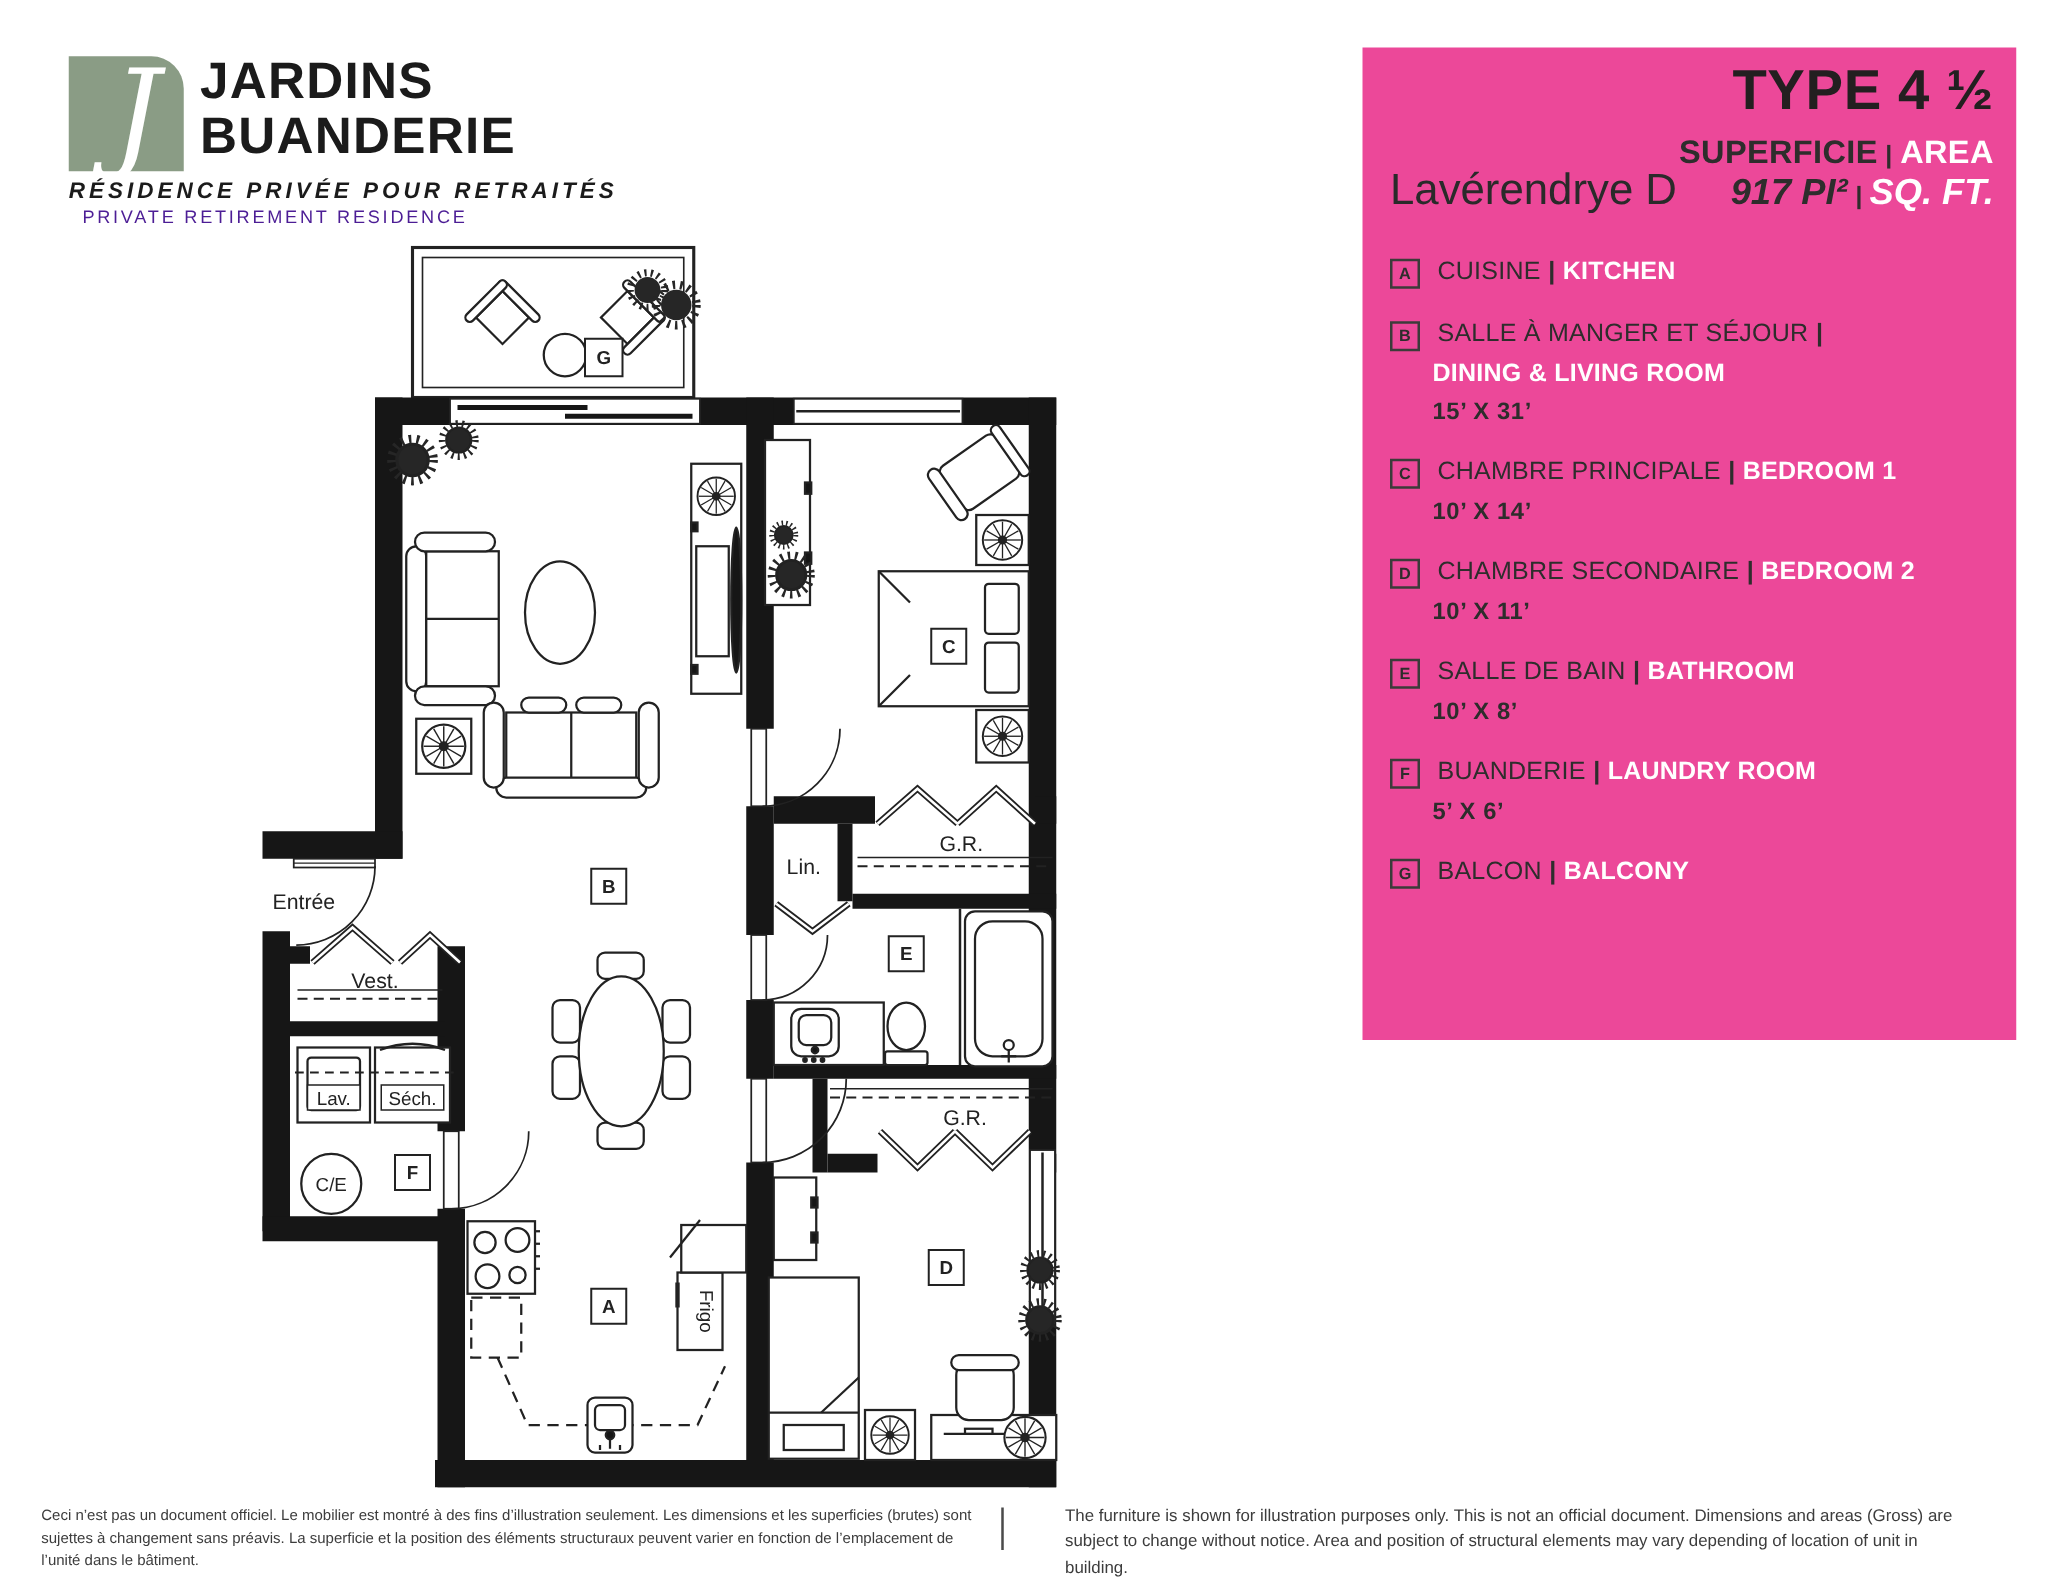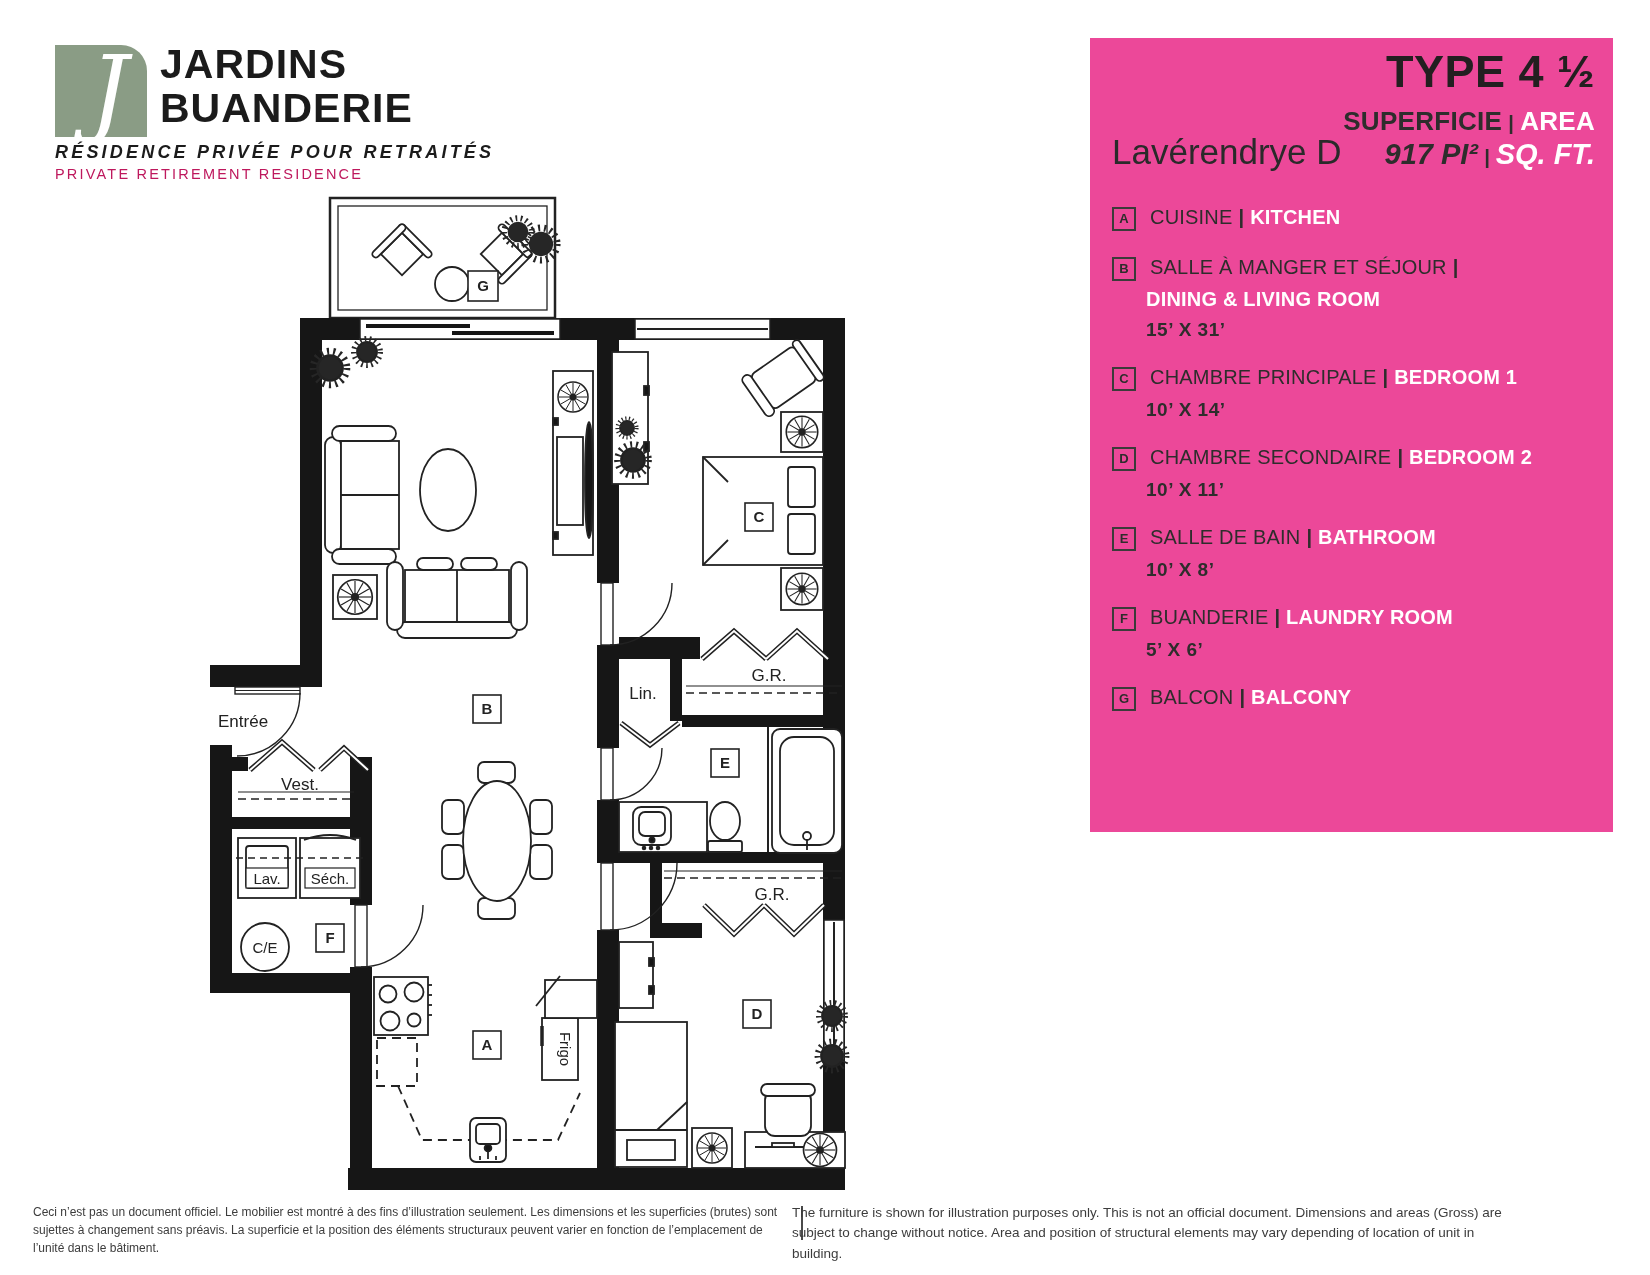--- a/index.html
+++ b/index.html
@@ -5,21 +5,21 @@
   html,body{margin:0;padding:0;background:#ffffff;}
   body{width:1650px;height:1275px;position:relative;font-family:"Liberation Sans",sans-serif;overflow:hidden;}
 
   
   .logo-block{position:absolute;left:55px;top:42px;width:360px;}
   .logo-square{position:absolute;left:0;top:3px;width:92px;height:92px;background:#8a9c85;border-radius:0 26px 0 0;}
   .logo-square .mono{position:absolute;left:8px;top:-14px;width:92px;height:120px;color:#ffffff;
     font-family:"DejaVu Serif",serif;font-style:italic;font-size:96px;line-height:120px;text-align:center;}
   .brand{position:absolute;left:105px;top:0;color:#1b1b1b;font-weight:700;font-size:41px;line-height:44px;letter-spacing:1px;}
   .tagline-fr{position:absolute;left:0;top:100px;width:330px;color:#1b1b1b;font-weight:600;font-size:18px;letter-spacing:3.2px;white-space:nowrap;font-style:italic;}
-  .tagline-en{position:absolute;left:0;top:124px;width:330px;color:#be185d;font-weight:500;font-size:14.5px;letter-spacing:2.2px;}
+  .tagline-en{position:absolute;left:0;top:124px;width:330px;color:#4c1d95;font-weight:500;font-size:14.5px;letter-spacing:2.2px;text-align:center;}
 
   
   .panel{position:absolute;left:1090px;top:38px;width:523px;height:794px;background:#ec4899;}
   .type-title{position:absolute;right:18px;top:8px;font-size:45px;font-weight:800;color:#231f20;letter-spacing:0.5px;}
   .superficie{position:absolute;right:18px;top:68px;font-size:26px;font-weight:700;color:#2e2d2c;letter-spacing:0.3px;}
   .superficie .w{color:#ffffff;}
   .unit-row-name{position:absolute;left:22px;top:94px;font-size:35px;font-weight:500;color:#2a2a2a;}
   .unit-row-area{position:absolute;right:18px;top:100px;font-size:29px;font-weight:700;color:#2e2d2c;font-style:italic;}
   .unit-row-area .w{color:#ffffff;}
 
@@ -36,21 +36,21 @@
 
   
   .plan{position:absolute;left:180px;top:190px;width:700px;height:1000px;}
   svg text{font-family:"Liberation Sans",sans-serif;fill:#222;}
   .rmlbl{font-size:15px;font-weight:600;}
   .plantext{font-size:17px;}
   .smalltext{font-size:15px;}
 
   
   .footer-fr{position:absolute;left:33px;top:1203px;width:755px;font-size:12px;color:#3c3c3c;line-height:1.5;}
-  .footer-en{position:absolute;left:792px;top:1203px;width:735px;font-size:13.5px;color:#3c3c3c;line-height:1.5;}
+  .footer-en{position:absolute;left:852px;top:1203px;width:735px;font-size:13.5px;color:#3c3c3c;line-height:1.5;}
   .footer-divider{position:absolute;left:801px;top:1206px;width:2px;height:34px;background:#4a4a4a;}
 </style>
 </head>
 <body>
 
 <div class="logo-block">
   <div class="logo-square">
     <div class="mono">J</div>
   </div>
   <div class="brand">

